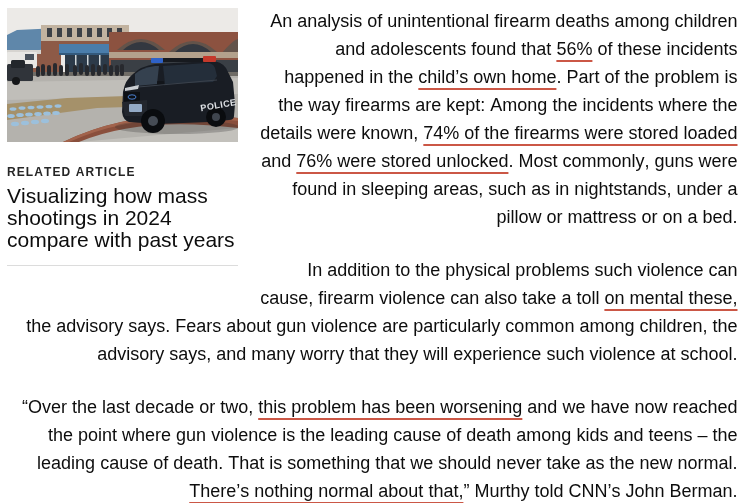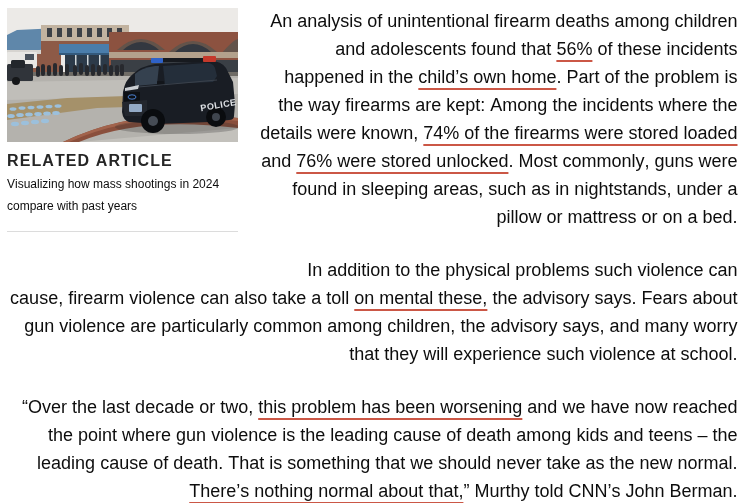--- a/index.html
+++ b/index.html
@@ -10,25 +10,25 @@
     font-kerning: none; font-variant-ligatures: none;
     -webkit-font-smoothing: antialiased;
   }
   .page { padding: 7px 12.5px 0 7px; }
 
   
   .related-card { float: left; width: 231px; margin: 1px 20px 26px 0; }
   .photo { width: 231px; height: 134px; overflow: hidden; cursor: pointer; }
   .photo svg { display: block; width: 231px; height: 134px; }
   .eyebrow {
-    margin-top: 11px; font-size: 16px; line-height: 15px;
+    margin-top: 23px; font-size: 12px; line-height: 15px;
     font-weight: 700; letter-spacing: 1.1px; color: #262626;
   }
   .related-title {
-    margin-top: 5px; font-size: 12px; line-height: 22px;
+    margin-top: 5px; font-size: 21px; line-height: 22px;
     color: #0d0d0d; cursor: pointer;
   }
   .divider { margin-top: 14px; border-top: 1px solid #dcdcdc; height: 0; }
 
   
   .body-text {
     font-size: 18px; line-height: 28px; color: #0d0d0d;
     margin: 0 0 25px 0; letter-spacing: 0; word-spacing: 0; text-align: right;
   }
   .inline-link {

